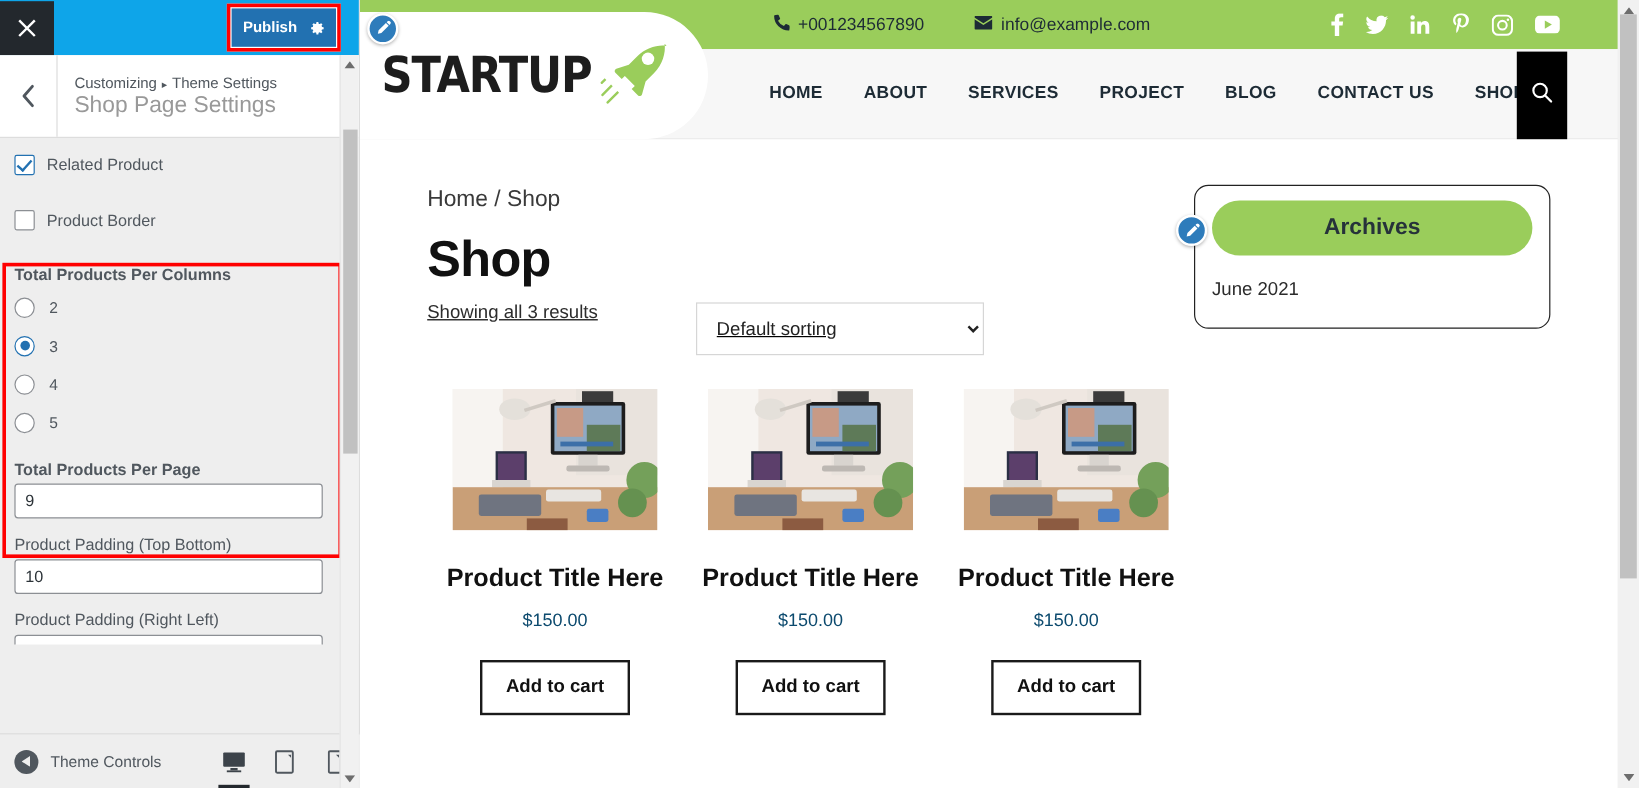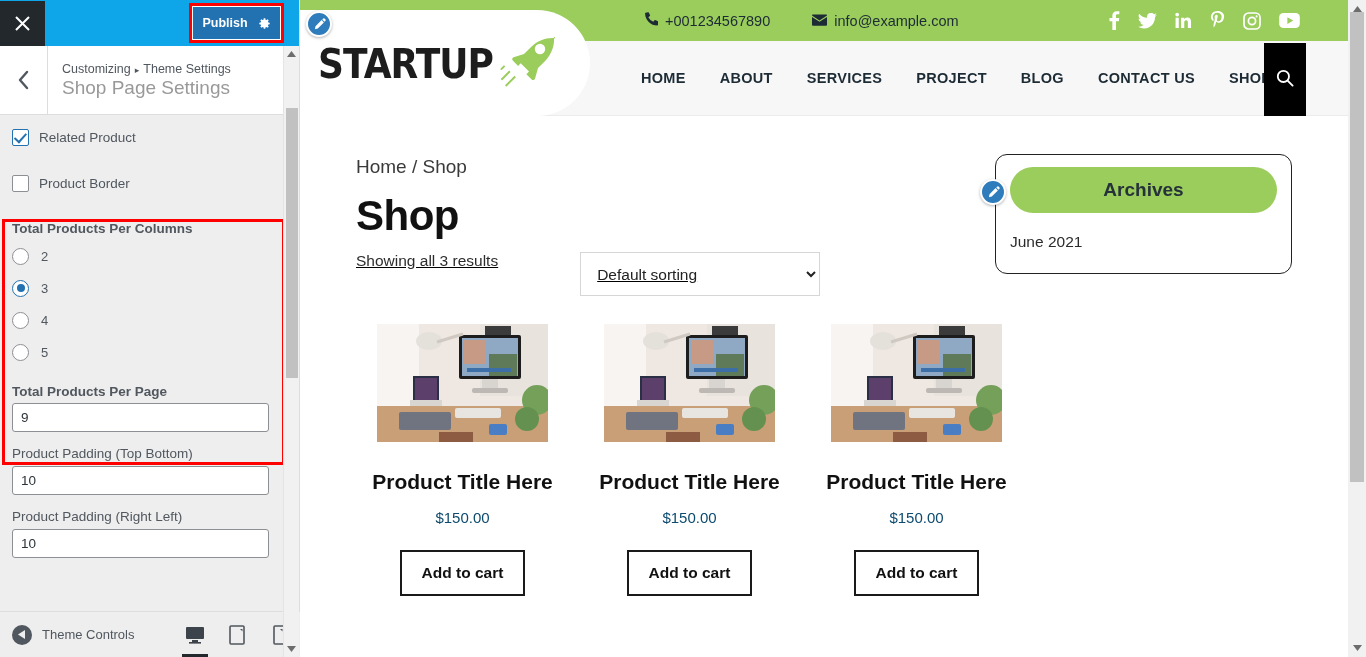--- a/index.html
+++ b/index.html
@@ -73,21 +73,21 @@
     margin-bottom: 2px;
   }
   .cz-breadcrumb .sep { margin: 0 4px; font-size: 9px; }
   .cz-title {
     font-size: 19px; color: #999; font-weight: 400;
     line-height: 1.1;
   }
 
   .cz-body {
     position: relative;
-    height: 542px;
+    height: 422px;
     background: #eee;
     padding: 0 12px;
     overflow: hidden;
   }
   .checkbox-row {
     display: flex; align-items: center;
     padding: 14px 0 0 0;
     font-size: 13.5px; color: #50575e;
   }
   .cb {
@@ -324,21 +324,20 @@
     font-size: 15.5px;
     color: #222;
     padding: 0 12px;
     font-family: "Liberation Sans", sans-serif;
     border-radius: 0;
     cursor: pointer;
   }
 
   .products {
     display: flex;
-    gap: 14px;
     margin-top: 16px;
   }
   .product { width: 213px; text-align: center; }
   .prod-img {
     width: 171px; height: 118px;
     margin: 0 auto;
     background-size: cover; background-position: center;
     position: relative; overflow: hidden;
   }
   .prod-title {

